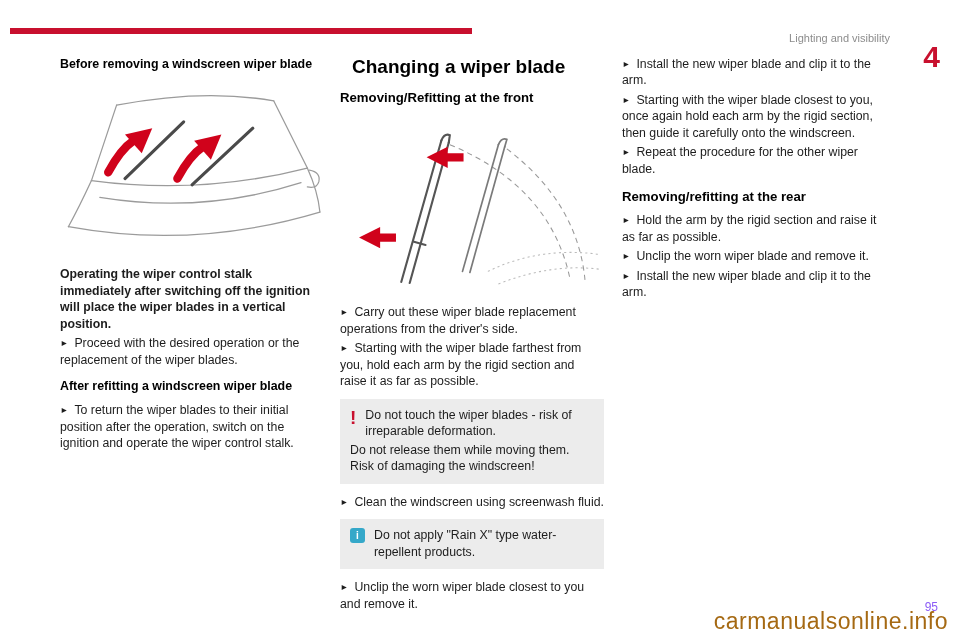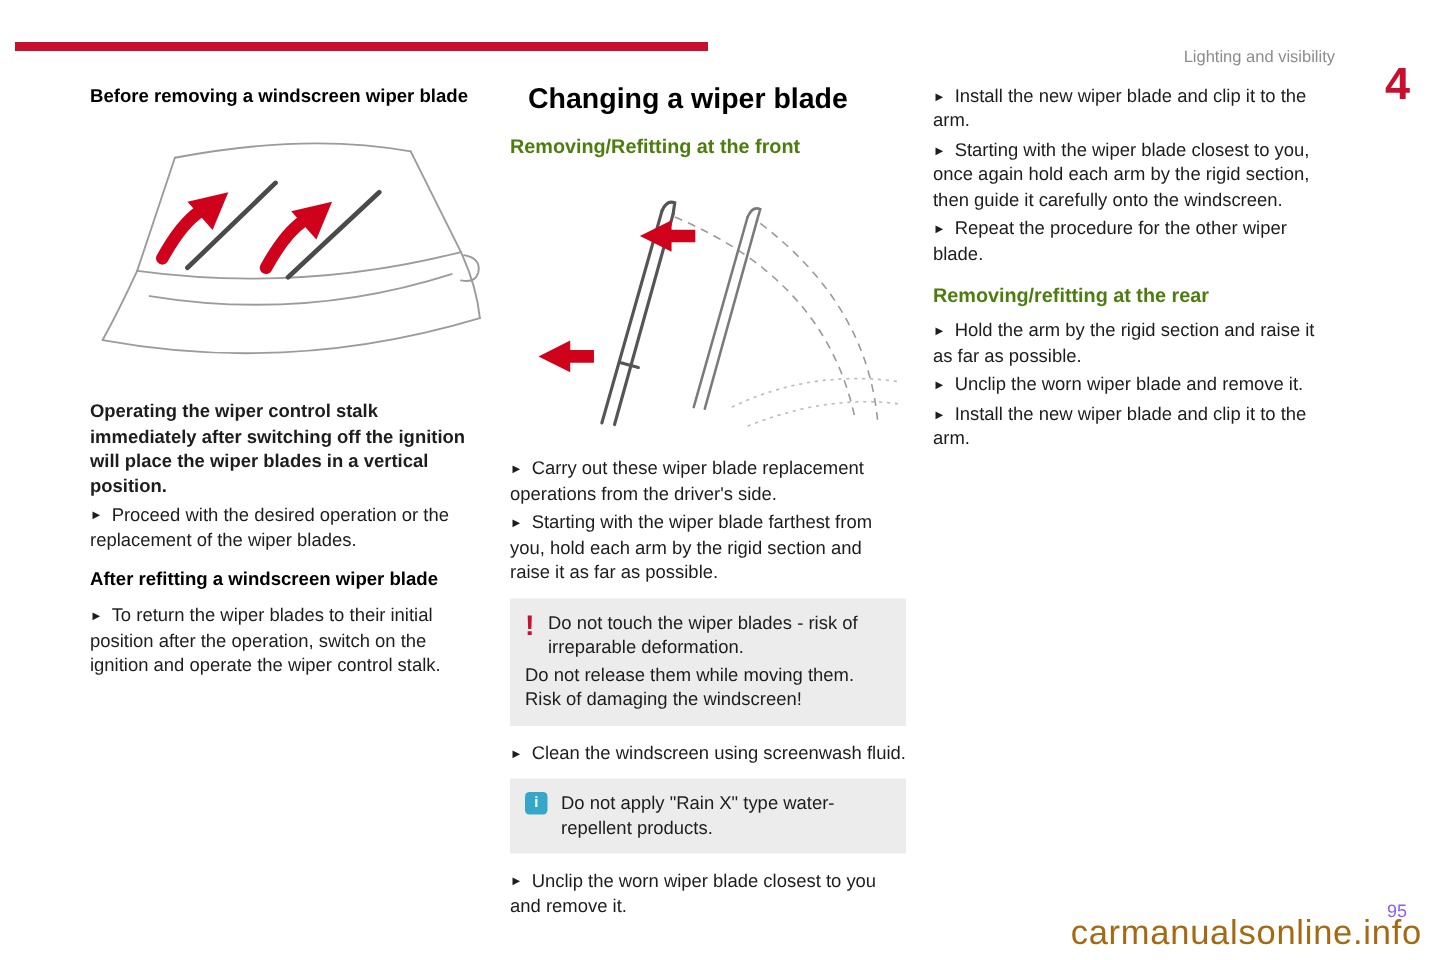--- a/index.html
+++ b/index.html
@@ -19,21 +19,21 @@
   .topbar{position:absolute;left:10px;top:28px;width:462px;height:6px;background:var(--red);}
   .header-label{position:absolute;top:32px;right:70px;font-size:11px;color:var(--gray);}
   .chapter-num{position:absolute;top:42px;right:20px;font-size:30px;font-weight:bold;color:var(--red);line-height:1;}
   .col{position:absolute;top:56px;}
   .col1{left:60px;width:262px;}
   .col2{left:340px;width:264px;}
   .col3{left:622px;width:262px;}
   .h-bold{font-weight:bold;font-size:12.4px;line-height:1.3;margin:0 0 8px;color:#000;}
   .h-bold.mt{margin-top:10px;}
   .title{font-size:19px;font-weight:bold;margin:0 12px 12px;color:#000;line-height:1.15;}
-  .sub{font-size:13.2px;font-weight:bold;margin:0 0 8px;color:#4d7c0f;}
+  .sub{font-size:13.2px;font-weight:bold;margin:0 0 8px;color:#000000;}
   p.body{font-size:12.3px;line-height:1.34;margin:0 0 3px;font-weight:bold;}
   .bullet{font-size:12.3px;line-height:1.34;margin:0 0 3px;}
   .bullet .mk{font-size:8.5px;margin-right:6px;position:relative;top:-1px;}
   .figure{width:100%;margin:4px 0 10px;}
   .figure svg{display:block;width:100%;height:auto;}
   .notice{background:var(--box);padding:8px 10px 9px;margin:9px 0 10px;font-size:12.3px;line-height:1.34;}
   .notice-head{display:flex;gap:9px;align-items:flex-start;}
   .warn-icon{color:var(--red);font-weight:bold;font-size:19px;line-height:1;flex:0 0 auto;margin-top:1px;}
   .info-icon{flex:0 0 auto;width:15px;height:15px;border-radius:3px;background:var(--cyan);color:#fff;
     font-weight:bold;font-size:10px;display:flex;align-items:center;justify-content:center;margin-top:1px;}

